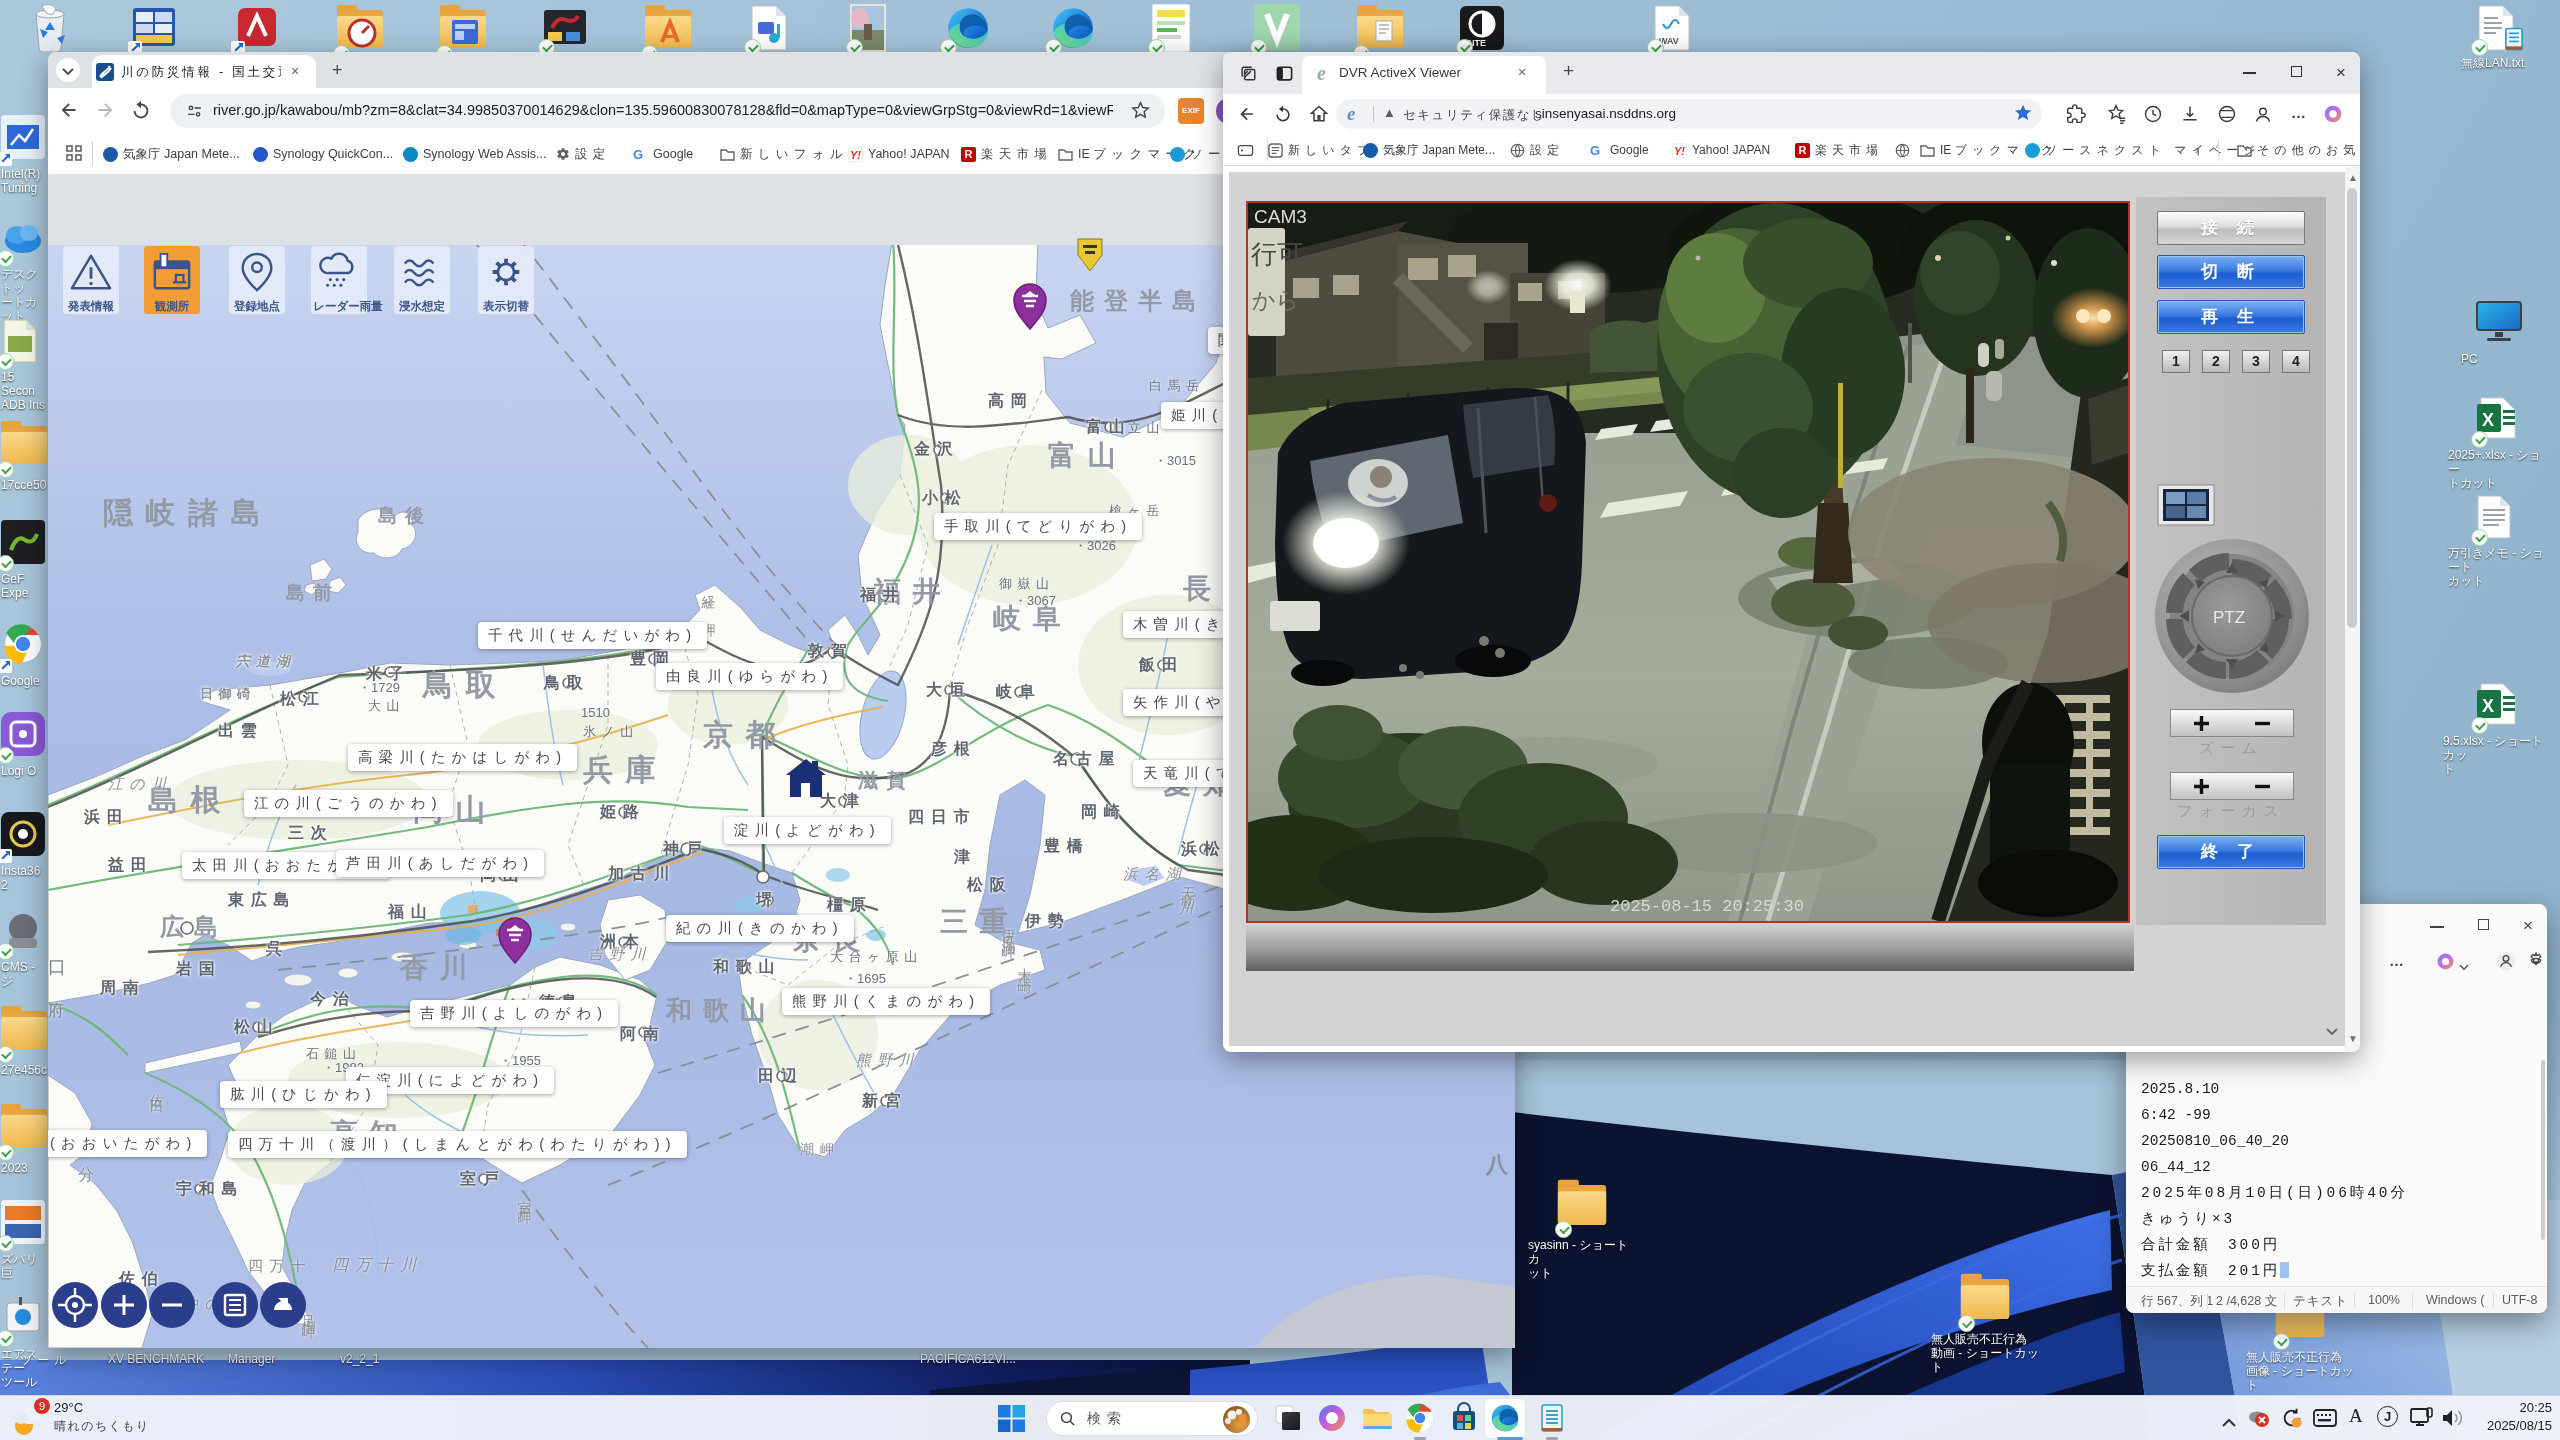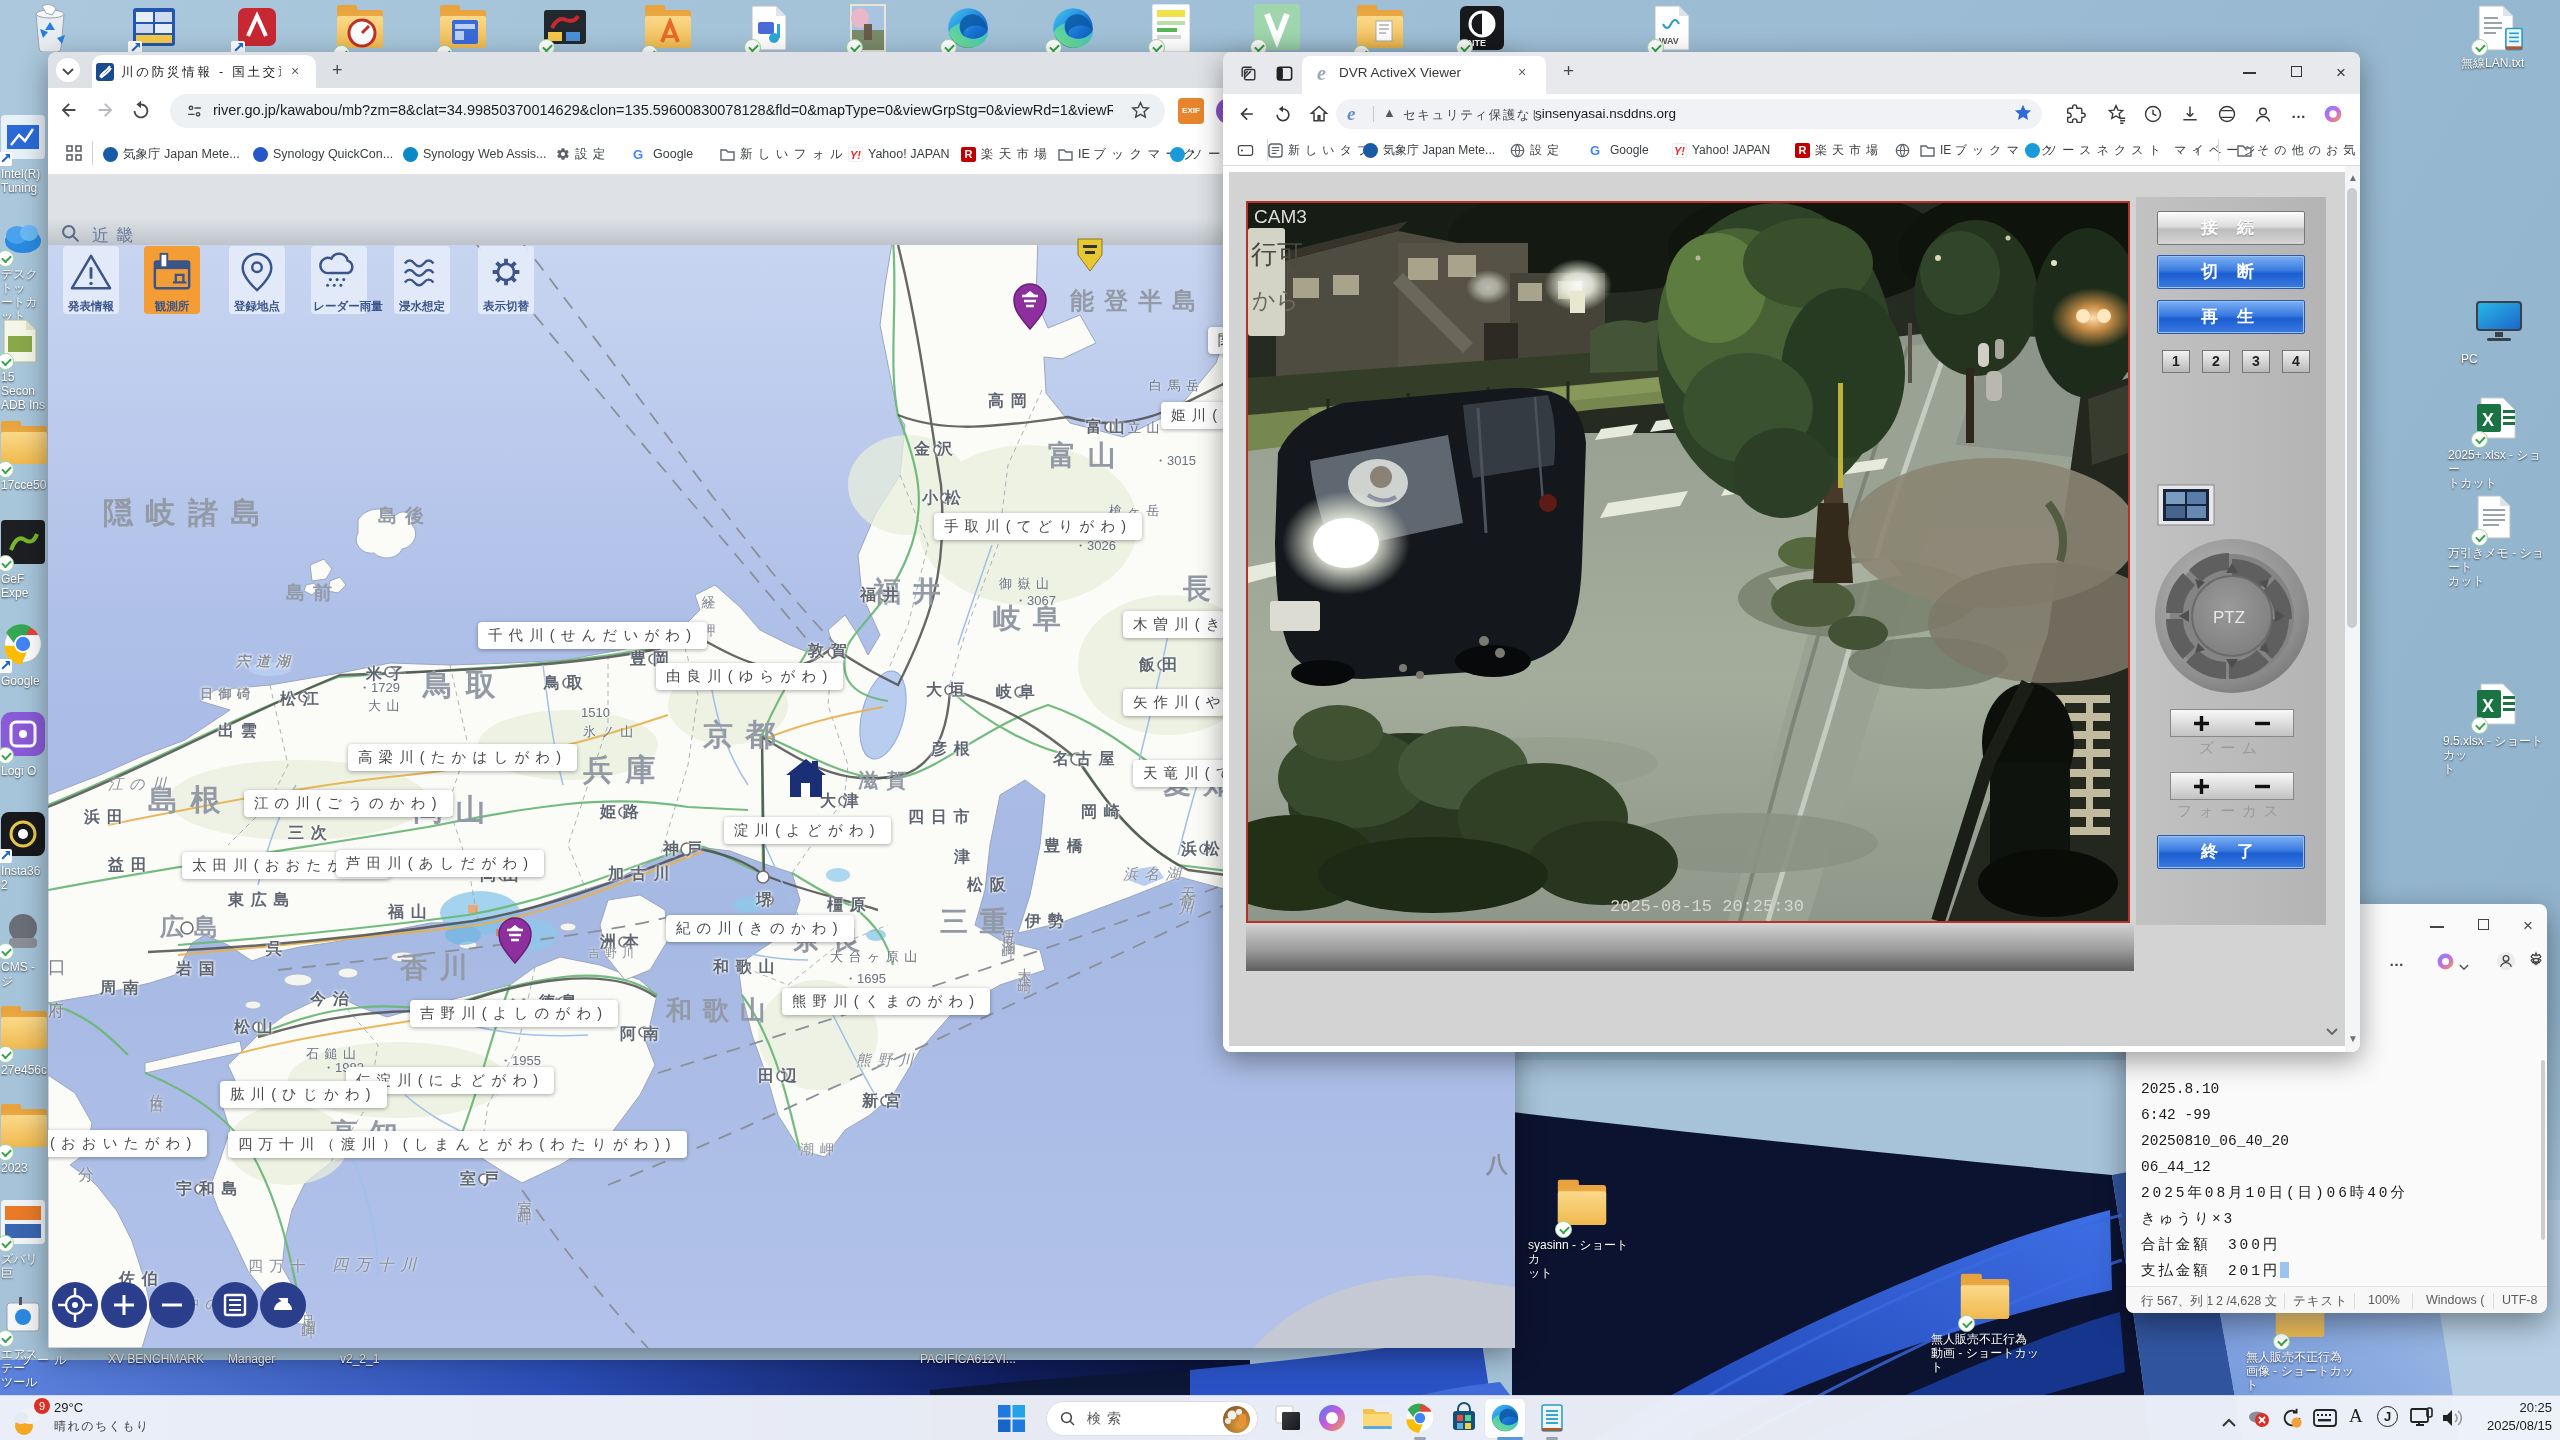--- a/index.html
+++ b/index.html
@@ -597,27 +597,20 @@
           <span>IE <span class="jp">ブックマーク</span></span>
         </div>
   <div class="bmk" style="left:1122px">
           <span class="bico" style="background:#1a9ad8;border-radius:50%"></span>
           <span class="jp">ソースネク</span>
         </div>
  </div>
  <div id="cpage">
 
 
-  <div class="abs" style="left:0;top:42px;width:100%;height:33px;background:linear-gradient(#dfe3e6,#b7bec4)">
-   <svg class="abs" style="left:12px;top:6px" width="21" height="21" viewBox="0 0 24 24">
-            <circle cx="10" cy="10" r="6.5" fill="none" stroke="#5a6b85" stroke-width="2.4"></circle>
-            <line x1="15" y1="15" x2="21" y2="21" stroke="#5a6b85" stroke-width="2.4"></line>
-          </svg>
-   <div class="abs jp" style="left:44px;top:7px;font-size:17px;color:#6b7ca0">近畿</div>
-  </div>
 
   <div id="map" class="abs" style="left:0;top:70px;width:1467px;height:1103px">
    <svg width="1467" height="1103" viewBox="0 0 1467 1103" class="abs" style="left:0;top:0">
     <defs>
      <linearGradient id="seag" x1="0" y1="0" x2="0" y2="1">
       <stop offset="0" stop-color="#c8d5f1"></stop>
                 <stop offset=".35" stop-color="#aebfe8"></stop>
                 <stop offset=".6" stop-color="#a6b9e3"></stop>
                 <stop offset="1" stop-color="#b2c2ea"></stop>
      </linearGradient>
@@ -873,21 +866,21 @@
    <div class="mtlbl jp" style="left:952px;top:672px;writing-mode:vertical-rl;font-size:14px;color:#8a8f98">伊良湖岬</div>
    <div class="mtlbl jp" style="left:968px;top:712px;font-size:14px;color:#8a8f98;writing-mode:vertical-rl">大王崎</div>
    <div class="mtlbl jp" style="left:752px;top:896px;font-size:14px;color:#8a8f98">潮岬</div>
    <div class="mtlbl jp" style="left:468px;top:944px;writing-mode:vertical-rl;font-size:14px;color:#8a8f98">室戸岬</div>
    <div class="mtlbl jp" style="left:252px;top:1058px;writing-mode:vertical-rl;font-size:14px;color:#8a8f98">足摺岬</div>
    <div class="mtlbl jp" style="left:136px;top:1050px;font-size:15px;color:#8a8f98">沖の島</div>
    <div class="mtlbl jp" style="left:284px;top:1010px;font-size:16px;color:#8a8f98;font-style:italic">四万十川</div>
    <div class="mtlbl jp" style="left:200px;top:1012px;font-size:15px;color:#8a8f98">四万十</div>
    <div class="mtlbl jp" style="left:808px;top:806px;font-size:15px;color:#8a8f98;font-style:italic">熊野川</div>
    <div class="mtlbl jp" style="left:60px;top:530px;font-size:15px;color:#8a8f98;font-style:italic">江の川</div>
-   <div class="mtlbl jp" style="left:540px;top:700px;font-size:12px;color:#8a8f98;">吉野川</div>
+   <div class="mtlbl jp" style="left:540px;top:700px;font-size:15px;color:#8a8f98;font-style:italic">吉野川</div>
    <div class="mtlbl jp" style="left:1075px;top:620px;font-size:15px;color:#8a8f98;font-style:italic">浜名湖</div>
    <div class="mtlbl jp" style="left:1128px;top:630px;writing-mode:vertical-rl;font-size:15px;color:#8a8f98;font-style:italic">天竜川</div>
    <div class="mtlbl jp" style="left:30px;top:920px;font-size:16px;color:#8a8f98">分</div>
    <div class="mtlbl jp" style="left:100px;top:838px;writing-mode:vertical-rl;font-size:14px;color:#8a8f98">佐田</div>
    <div class="mtlbl jp" style="left:0px;top:710px;font-size:18px;color:#7a8088">口</div>
    <div class="mtlbl jp" style="left:0px;top:756px;font-size:16px;color:#7a8088">府</div>
 
    <div class="biglbl jp" style="left:1438px;top:905px;font-size:22px;color:#8a8f98">八丈</div>
    <div class="pill jp" style="left:886px;top:268px">手取川(てどりがわ)</div>
    <div class="pill jp" style="left:430px;top:377px">千代川(せんだいがわ)</div>

